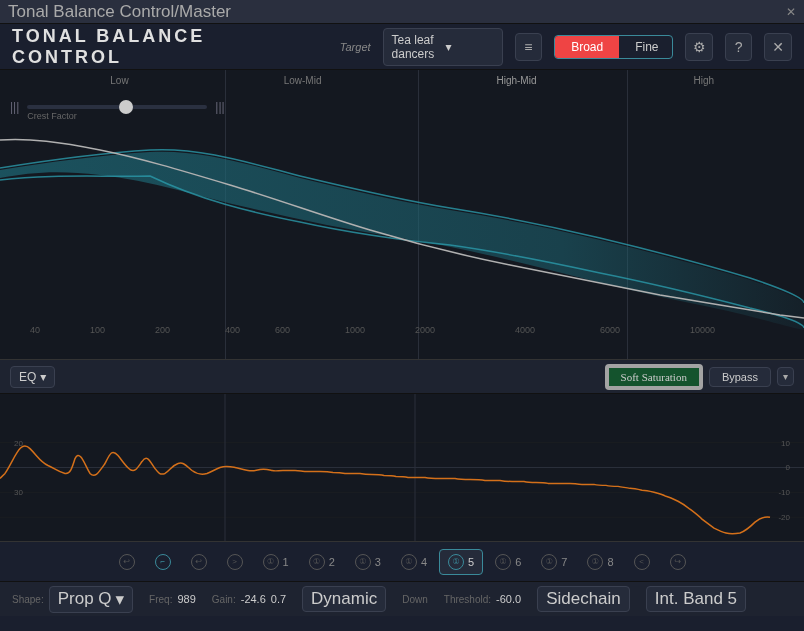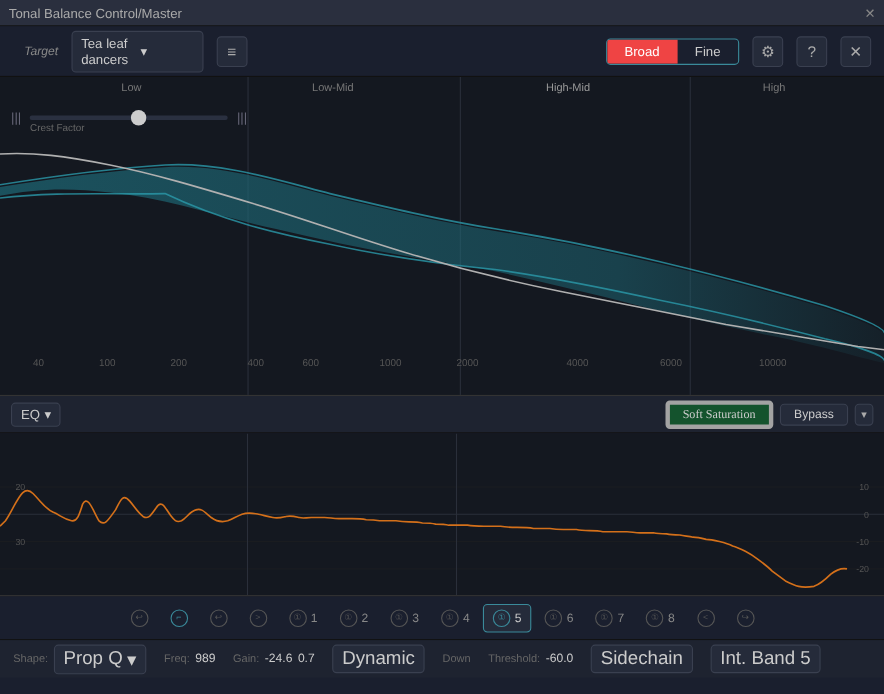--- a/index.html
+++ b/index.html
@@ -16,21 +16,21 @@
     #title-bar {
       background: #2a2f3e;
       height: 24px;
       display: flex;
       align-items: center;
       padding: 0 8px;
       border-bottom: 1px solid #111;
       justify-content: space-between;
     }
     #title-bar span {
-      font-size: 12px;
+      font-size: 17px;
       color: #aaa;
     }
     #title-bar .close-btn {
       font-size: 12px;
       color: #888;
       cursor: pointer;
     }
 
     
     #header {
@@ -318,20 +318,21 @@
   </style>
 </head>
 <body>
 
 <div id="title-bar">
   <span>Tonal Balance Control/Master</span>
   <span class="close-btn">✕</span>
 </div>
 
 <div id="header">
+  <span id="app-title">TONAL BALANCE CONTROL</span>
   <span id="target-label">Target</span>
   <div id="preset-dropdown">
     <span>Tea leaf dancers</span>
     <span>▾</span>
   </div>
   <div class="header-icon-btn">
     <span>≡</span>
   </div>
   <div class="broad-fine-group">
     <div class="broad-fine-btn active">Broad</div>

